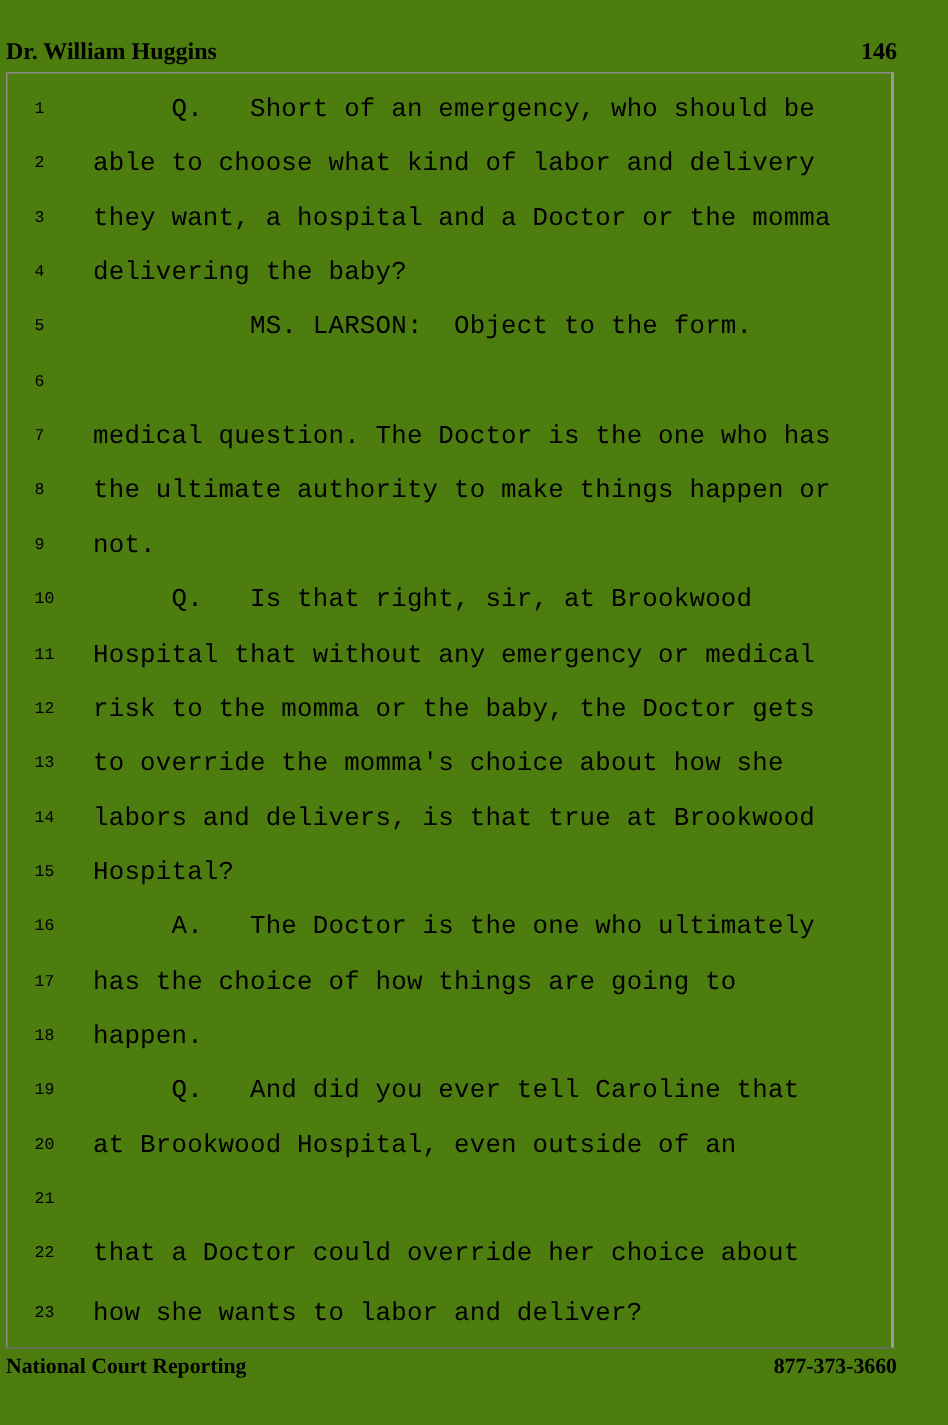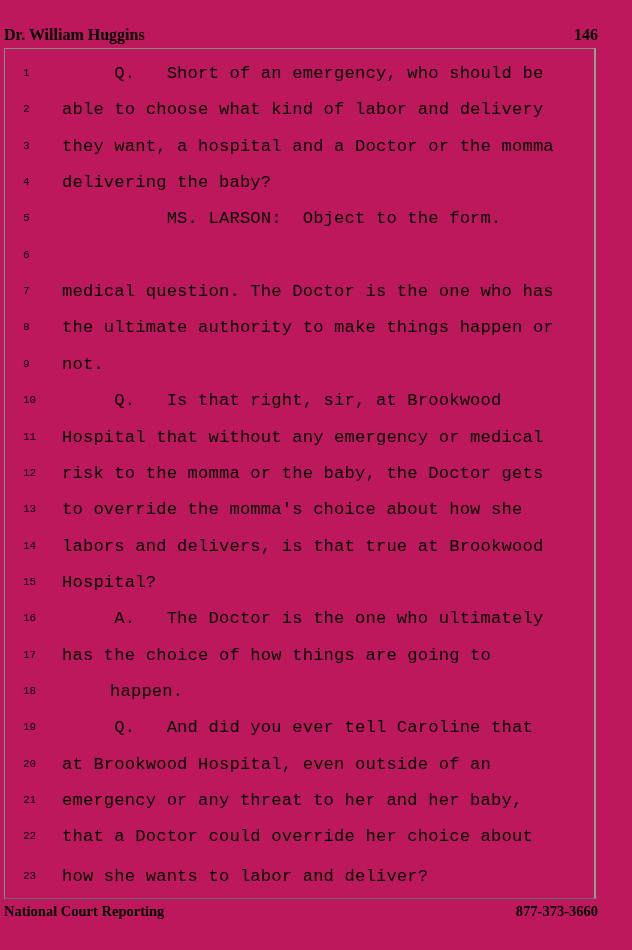--- a/index.html
+++ b/index.html
@@ -7,21 +7,21 @@
       padding: 0;
       background: #ffffff;
       width: 632px;
       height: 950px;
       overflow: hidden;
     }
     .page {
       position: relative;
       width: 632px;
       height: 950px;
-      background: #be185d;
+      background: #4d7c0f;
     }
     .header {
       position: absolute;
       left: 4px;
       top: 26px;
       width: 594px;
       height: 20px;
       font-family: "Liberation Serif", serif;
       font-weight: bold;
       font-size: 16px;
@@ -150,33 +150,32 @@
       <div class="line" style="top: 563.25px;">
         <span class="ln">16</span>
         <span class="txt" style="top: -3px;">     A.   The Doctor is the one who ultimately</span>
       </div>
       <div class="line" style="top: 599.6px;">
         <span class="ln">17</span>
         <span class="txt" style="top: -3px;">has the choice of how things are going to</span>
       </div>
       <div class="line" style="top: 635.95px;">
         <span class="ln">18</span>
-        <span class="txt" style="top: -3px; margin-left: 48px;">happen.</span>
+        <span class="txt" style="top: -3px;">happen.</span>
       </div>
       <div class="line" style="top: 672.3px;">
         <span class="ln">19</span>
         <span class="txt" style="top: -3px;">     Q.   And did you ever tell Caroline that</span>
       </div>
       <div class="line" style="top: 708.65px;">
         <span class="ln">20</span>
         <span class="txt" style="top: -3px;">at Brookwood Hospital, even outside of an</span>
       </div>
       <div class="line" style="top: 745px;">
         <span class="ln">21</span>
-        <span class="txt" style="top: -3px;">emergency or any threat to her and her baby,</span>
       </div>
       <div class="line" style="top: 781.35px;">
         <span class="ln">22</span>
         <span class="txt" style="top: -3px;">that a Doctor could override her choice about</span>
       </div>
       <div class="line" style="top: 821px;">
         <span class="ln">23</span>
         <span class="txt" style="top: -3px;">how she wants to labor and deliver?</span>
       </div>
     </div>

